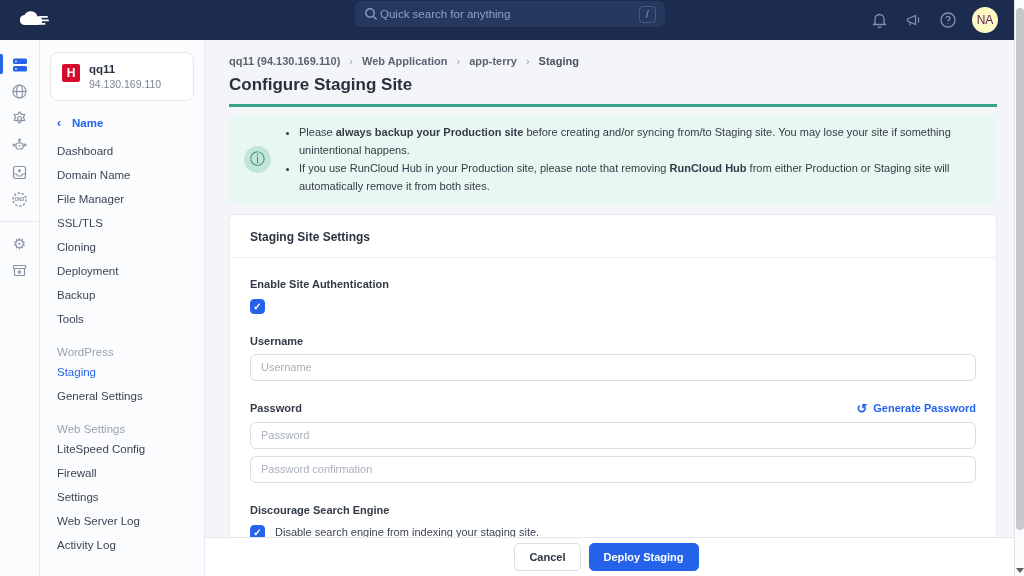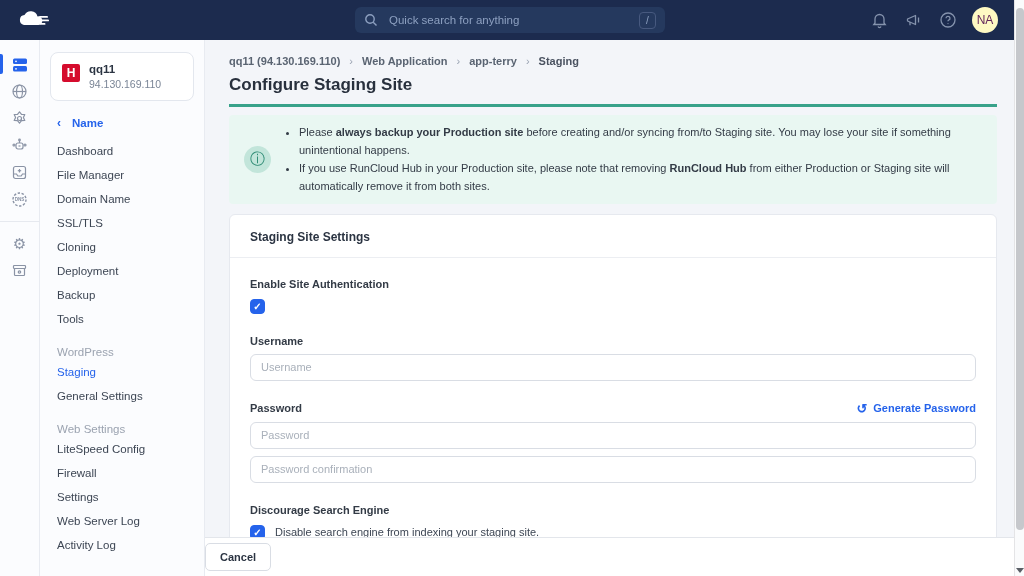--- a/index.html
+++ b/index.html
@@ -1,21 +1,21 @@
 <!DOCTYPE html>
 <html><head>
 <meta charset="utf-8">
 <style>
   * { margin:0; padding:0; box-sizing:border-box; }
   html,body { width:1024px; height:576px; overflow:hidden; font-family:"Liberation Sans", sans-serif; background:#f3f5f9; }
 
   
   .topbar { height:40px; background:#1c2b4e; display:flex; align-items:center; position:relative; z-index:30; padding:0 26px 0 18px; }
   .logo { width:40px; height:26px; display:flex; align-items:center; }
-  .search { position:absolute; left:355px; top:7px; width:310px; height:26px; background:#25395e; border-radius:6px; display:flex; align-items:center; padding:0 9px; gap:11px; }
+  .search { position:absolute; left:355px; top:1px; width:310px; height:26px; background:#25395e; border-radius:6px; display:flex; align-items:center; padding:0 9px; gap:2px; }
   .search-ph { font-size:11.5px; color:#8da0c0; }
   .search-key { margin-left:auto; width:17px; height:17px; border:1px solid #47597f; border-radius:4px; color:#8da0c0; font-size:10px; display:flex; align-items:center; justify-content:center; }
   .topbar-right { margin-left:auto; display:flex; align-items:center; gap:15px; }
   .tb-icon { width:19px; height:19px; display:flex; align-items:center; justify-content:center; }
   .avatar { width:26px; height:26px; border-radius:50%; background:#fef9c3; color:#63265c; font-size:12px; font-weight:normal; display:flex; align-items:center; justify-content:center; }
 
   
   .app { display:flex; height:536px; }
 
   
@@ -62,21 +62,21 @@
   .checkbox.checked { background:#2563eb; border-color:#2563eb; }
   .checkbox.checked::after { content:"✓"; color:#fff; font-size:10px; font-weight:bold; }
   .check-text { font-size:11px; color:#3d4654; }
   .gap-lg { margin-top:21px; }
   .field-head { display:flex; align-items:center; justify-content:space-between; }
   .gen-link { display:flex; align-items:center; gap:6px; color:#2563eb; font-size:11px; font-weight:bold; cursor:pointer; }
   .gen-icon { font-size:13px; line-height:1; }
   .text-input { width:100%; height:27px; border:1px solid #d9dde4; border-radius:6px; padding:0 10px; font-size:11px; color:#3f4754; background:#fff; margin-top:7px; font-family:"Liberation Sans", sans-serif; outline:none; }
   .text-input::placeholder { color:#a9b0ba; }
 
-  .footer { position:absolute; left:0; right:0; bottom:0; height:39px; background:#fff; border-top:1px solid #e3e6eb; display:flex; align-items:center; justify-content:flex-start; gap:8px; padding-right:16px; z-index:10; }
+  .footer { position:absolute; left:0; right:0; bottom:0; height:39px; background:#fff; border-top:1px solid #e3e6eb; display:flex; align-items:center; justify-content:center; gap:8px; padding-right:16px; z-index:10; }
   .btn { font-size:11px; font-weight:bold; border-radius:5px; padding:7px 14px; cursor:pointer; font-family:"Liberation Sans", sans-serif; }
   .btn-cancel { background:#fff; border:1px solid #d9dde4; color:#2b3442; }
   .btn-primary { background:#2563eb; border:1px solid #2563eb; color:#fff; }
 
   
   .scrollbar { position:fixed; right:0; top:0; width:10px; height:576px; background:#fafbfc; border-left:1px solid #e4e4e6; z-index:40; }
   .scroll-thumb { position:absolute; top:8px; left:1px; width:8px; height:522px; background:#c6c8cc; border-radius:4px; }
   .scroll-arrow { position:absolute; bottom:3px; left:1px; width:0; height:0; border-left:4px solid transparent; border-right:4px solid transparent; border-top:5px solid #5a5f66; }
 
   svg { display:block; }
@@ -199,22 +199,22 @@
         <div class="sv-ip">94.130.169.110</div>
       </div>
     </div>
 
     <div class="back">
       <span class="back-ch">‹</span>
       <span>Name</span>
     </div>
 
     <div class="menu-item">Dashboard</div>
+    <div class="menu-item">Domain Name</div>
     <div class="menu-item">File Manager</div>
-    <div class="menu-item">Domain Name</div>
     <div class="menu-item">SSL/TLS</div>
     <div class="menu-item">Cloning</div>
     <div class="menu-item">Deployment</div>
     <div class="menu-item">Backup</div>
     <div class="menu-item">Tools</div>
 
     <div class="section-label">WordPress</div>
     <div class="menu-item active">Staging</div>
     <div class="menu-item">General Settings</div>
 
@@ -280,20 +280,21 @@
 
           
           
 
         </div>
       </div>
     </div>
 
     <div class="footer">
       <button class="btn btn-cancel">Cancel</button>
+      <button class="btn btn-primary">Deploy Staging</button>
     </div>
   </div>
 </div>
 
 <div class="scrollbar">
   <div class="scroll-thumb"></div>
   <div class="scroll-arrow"></div>
 </div>
 
 </body></html>

